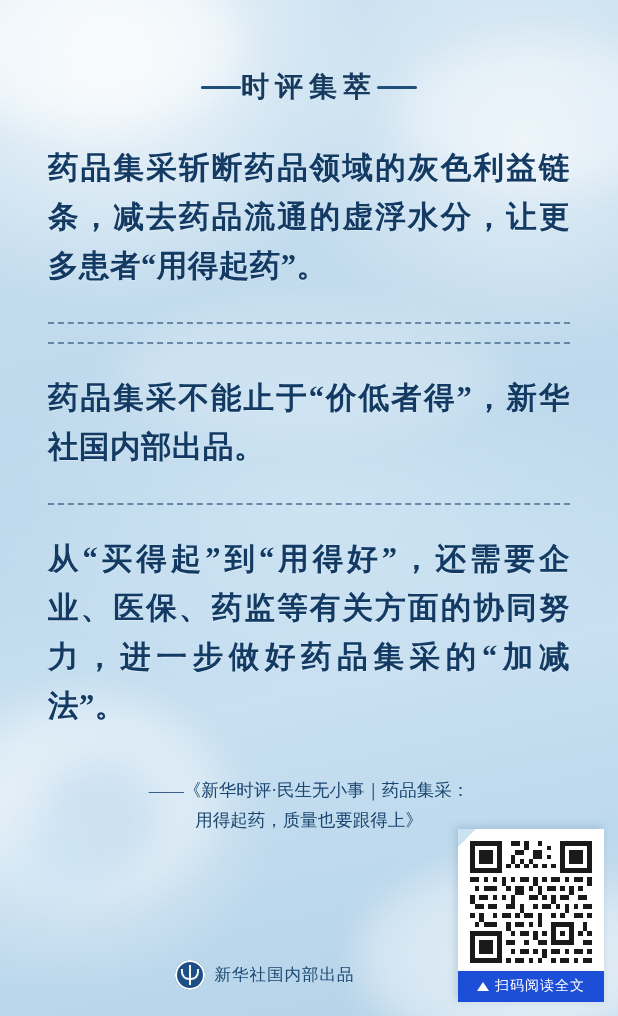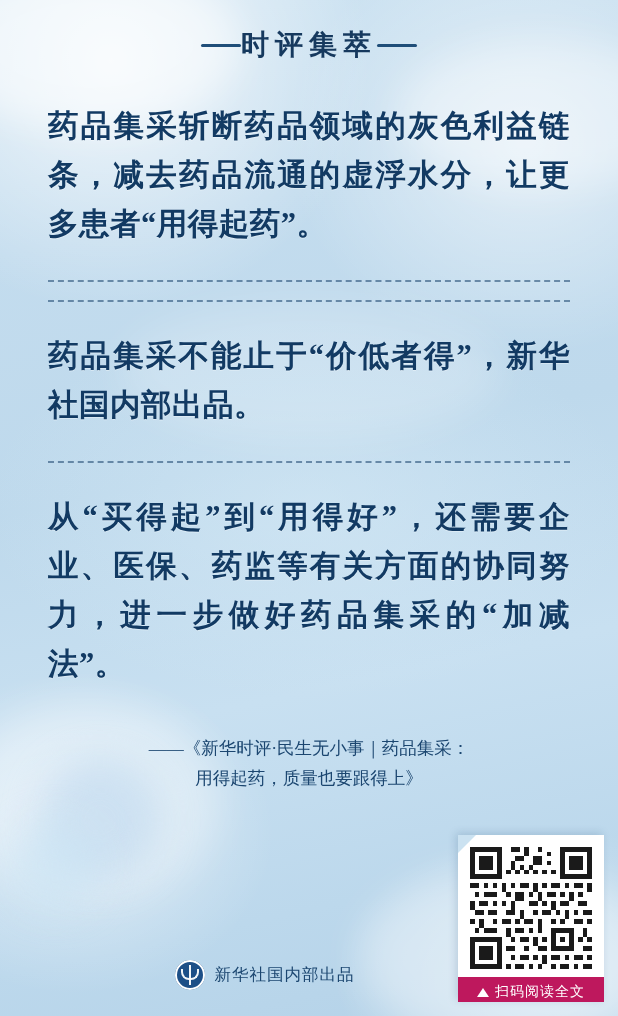--- a/index.html
+++ b/index.html
@@ -44,21 +44,21 @@
   .content {
     position: relative;
     z-index: 3;
     padding: 0 48px;
   }
 
   .title-row {
     display: flex;
     align-items: center;
     justify-content: center;
-    padding-top: 26px;
+    padding-top: 68px;
   }
   .title-row .dash {
     width: 40px;
     height: 3px;
     background: #1f4e79;
     border-radius: 2px;
   }
   .title-text {
     font-size: 28px;
     font-weight: bold;
@@ -177,25 +177,25 @@
     border-right: 18px solid transparent;
   }
   .qr-img {
     width: 130px;
     height: 130px;
     display: block;
     background-color: #fff;
   }
   .qr-caption {
     margin: 4px -8px 0 -8px;
-    background: #be185d;
+    background: #1d4ed8;
     color: #fff;
     font-size: 14px;
     letter-spacing: 1px;
-    padding: 6px 6px 1px 6px;
+    padding: 6px 6px 7px 6px;
     display: flex;
     align-items: center;
     justify-content: center;
     gap: 6px;
   }
   .caret-up {
     width: 0;
     height: 0;
     border-left: 6px solid transparent;
     border-right: 6px solid transparent;

